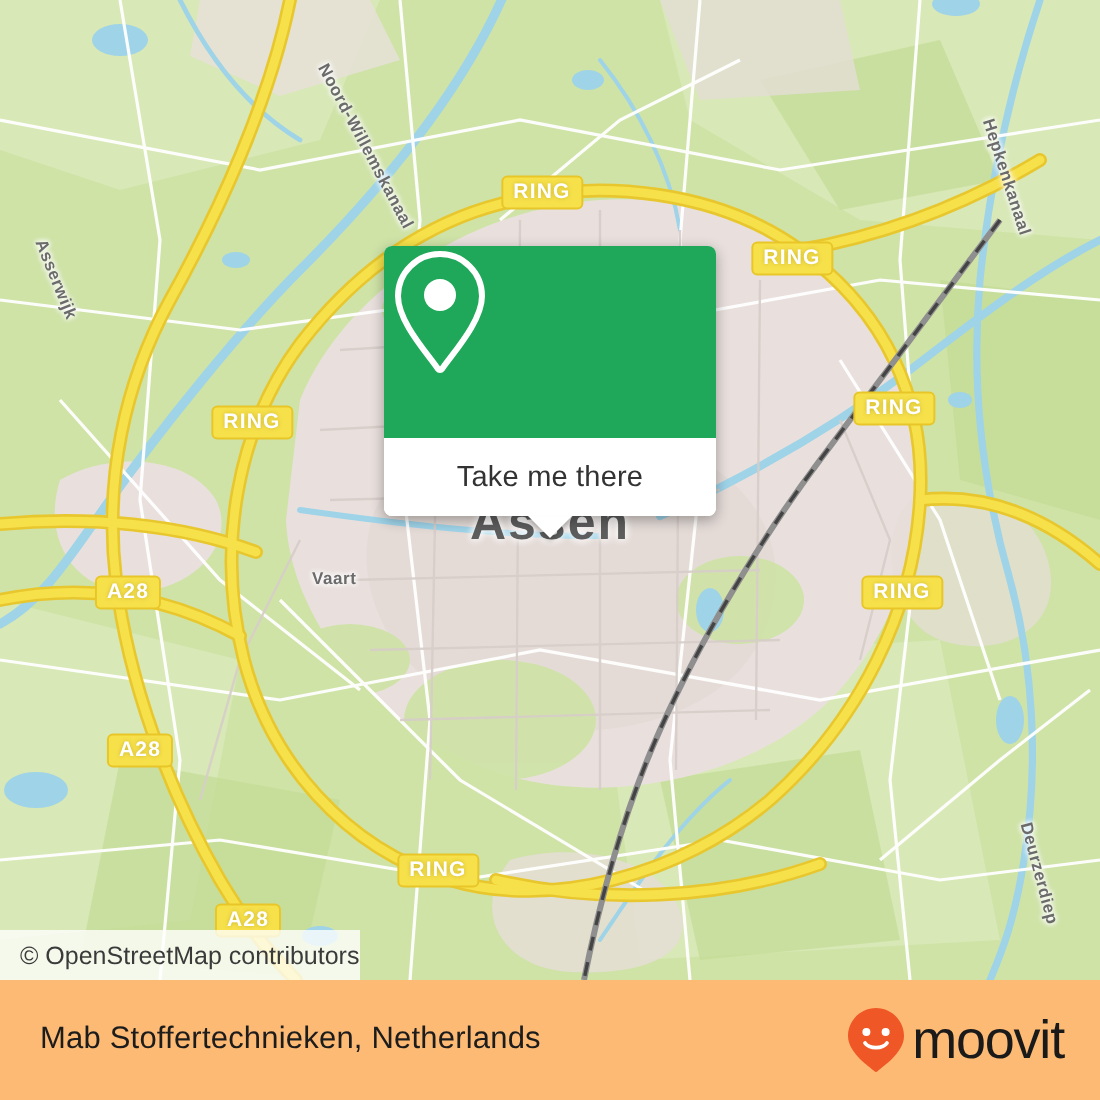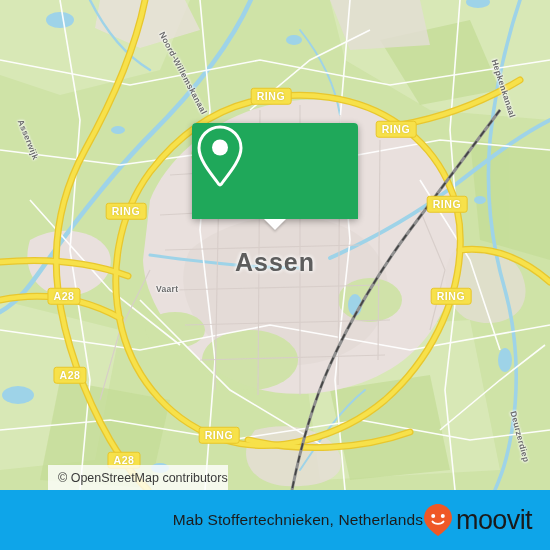--- a/index.html
+++ b/index.html
@@ -37,26 +37,26 @@
   #card-foot span{font-size:14.5px;color:#333;letter-spacing:.1px;}
   #card-tail{position:absolute;left:50%;bottom:-11px;margin-left:-11px;
      width:0;height:0;border-left:11px solid transparent;
      border-right:11px solid transparent;border-top:11px solid #fff;
      filter:drop-shadow(0 2px 1px rgba(0,0,0,.18));}
 
   
   #attrib{position:absolute;left:0;top:465px;height:25px;
      display:flex;align-items:center;padding-left:10px;
      background:rgba(255,255,255,.78);font-size:12.5px;color:#3a3a3a;
-     box-sizing:border-box;margin-left:48px;}
+     box-sizing:border-box;}
 
   
   #bottom{position:absolute;left:0;top:490px;width:550px;height:60px;
-     background:#0ea5e9;display:flex;align-items:center;
-     justify-content:flex-end;padding:0 18px 0 20px;box-sizing:border-box;}
+     background:#fdba74;display:flex;align-items:center;
+     justify-content:space-between;padding:0 18px 0 20px;box-sizing:border-box;}
   #place{font-size:15.5px;color:#1c1c1c;letter-spacing:.1px;}
   #logo{display:flex;align-items:center;gap:3px;}
   #logo .word{font-size:27px;font-weight:normal;color:#1a1a1a;letter-spacing:-.6px;}
 </style>
 </head>
 <body>
 
 <div id="app">
 
   <div id="map">
@@ -220,20 +220,23 @@
       </div>
 
     <div id="card">
       <div id="card-head" style="background: rgb(31, 168, 90);">
         <svg width="56" height="66" viewBox="0 0 56 66">
           <path d="M28 4 C16.4 4 7 13.4 7 25 C7 38 22 54 27 61.5 C27.5 62.2 28.5 62.2 29 61.5
                    C34 54 49 38 49 25 C49 13.4 39.6 4 28 4 Z" fill="none" stroke="#ffffff" stroke-width="3"></path>
           <circle cx="28" cy="24.5" r="8" fill="#ffffff"></circle>
         </svg>
       </div>
+      <div id="card-foot">
+        <span>Take me there</span>
+      </div>
       <div id="card-tail"></div>
     </div>
 
     <div id="attrib">
       <span>© OpenStreetMap contributors</span>
     </div>
   </div>
 
   <div id="bottom">
     <div id="place">Mab Stoffertechnieken, Netherlands</div>

